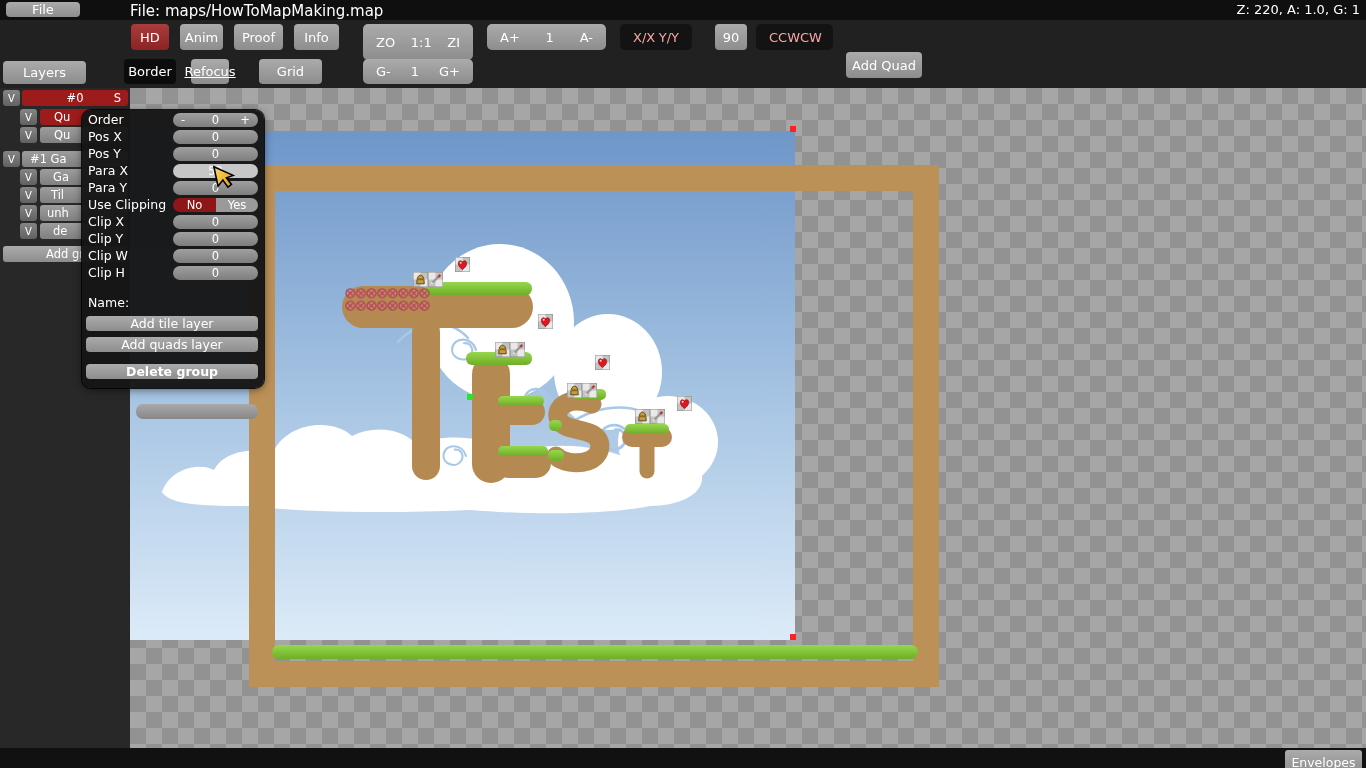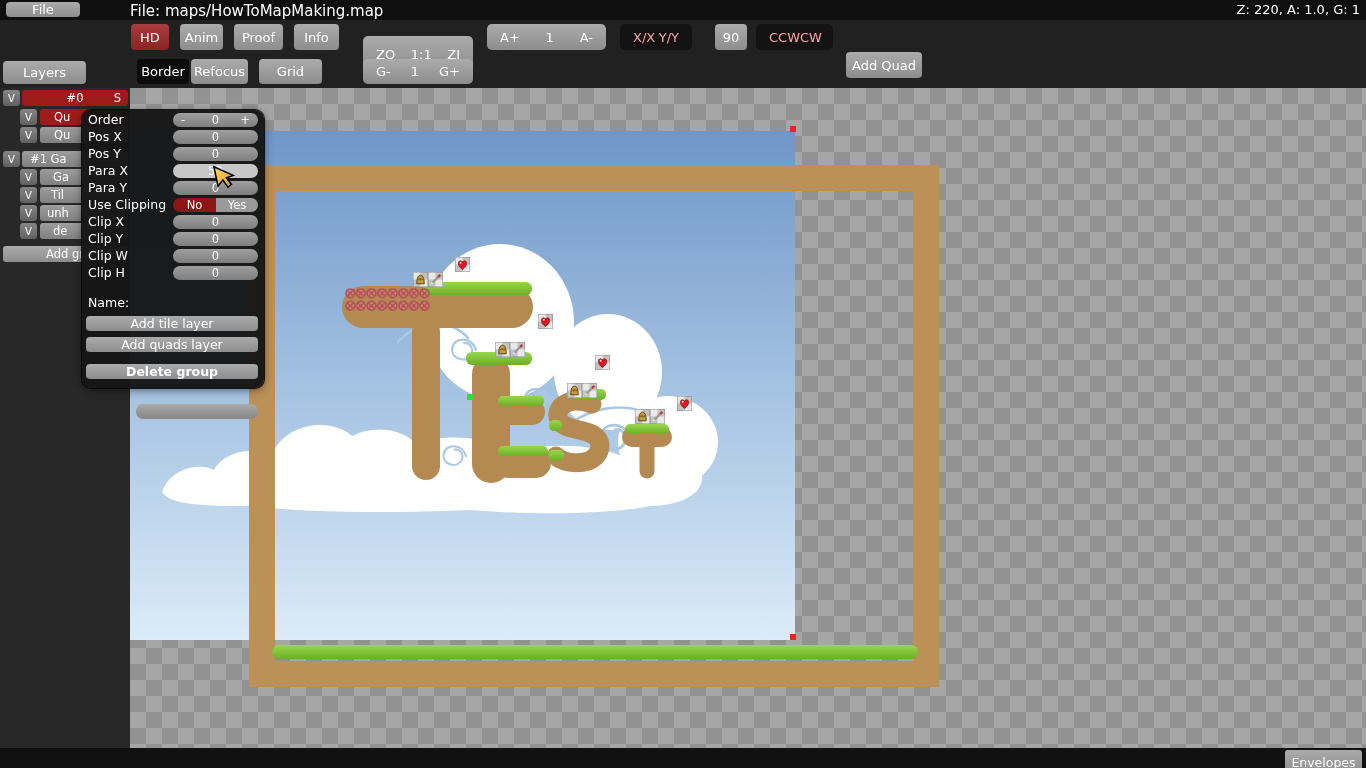--- a/index.html
+++ b/index.html
@@ -80,21 +80,21 @@
     <div class="title">File: maps/HowToMapMaking.map</div>
     <div class="zoom-info">Z: 220, A: 1.0, G: 1</div>
   </div>
 
   <div>
     <div class="btn red tb" style="left:131px; top:24px; width:38px;">HD</div>
     <div class="btn tb" style="left:180px; top:24px; width:43px;">Anim</div>
     <div class="btn tb" style="left:234px; top:24px; width:49px;">Proof</div>
     <div class="btn tb" style="left:294px; top:24px; width:45px;">Info</div>
 
-    <div class="group" style="left:363px; top:24px; width:110px; height:36px;margin-top:12px;">
+    <div class="group" style="left:363px; top:24px; width:110px; height:36px;">
       <span>ZO</span>
       <span>1:1</span>
       <span>ZI</span>
     </div>
 
     <div class="group" style="left:487px; top:24px; width:119px; height:26px;">
       <span>A+</span>
       <span>1</span>
       <span>A-</span>
     </div>
@@ -106,22 +106,22 @@
 
     <div class="btn tb" style="left:715px; top:24px; width:32px;">90</div>
 
     <div class="group dark" style="left:756px; top:24px; width:77px; height:26px;">
       <span>CCW</span>
       <span>CW</span>
     </div>
 
     <div class="btn tb" style="left:846px; top:24px; width:76px;margin-top:28px;">Add Quad</div>
 
-    <div class="btn pressed tb2" style="left:137px; top:59px; width:52px;">Border</div>
-    <div class="btn tb2" style="left:191px; top:59px; width:57px;">Refocus</div>
+    <div class="btn pressed tb2" style="left:124px; top:59px; width:52px;">Border</div>
+    <div class="btn tb2" style="left:191px; top:59px; width:38px;text-decoration:underline;">Refocus</div>
     <div class="btn tb2" style="left:259px; top:59px; width:63px;">Grid</div>
 
     <div class="group" style="left:363px; top:59px; width:110px; height:25px;">
       <span>G-</span>
       <span>1</span>
       <span>G+</span>
     </div>
   </div>
 
   <div class="sidebar"></div>

